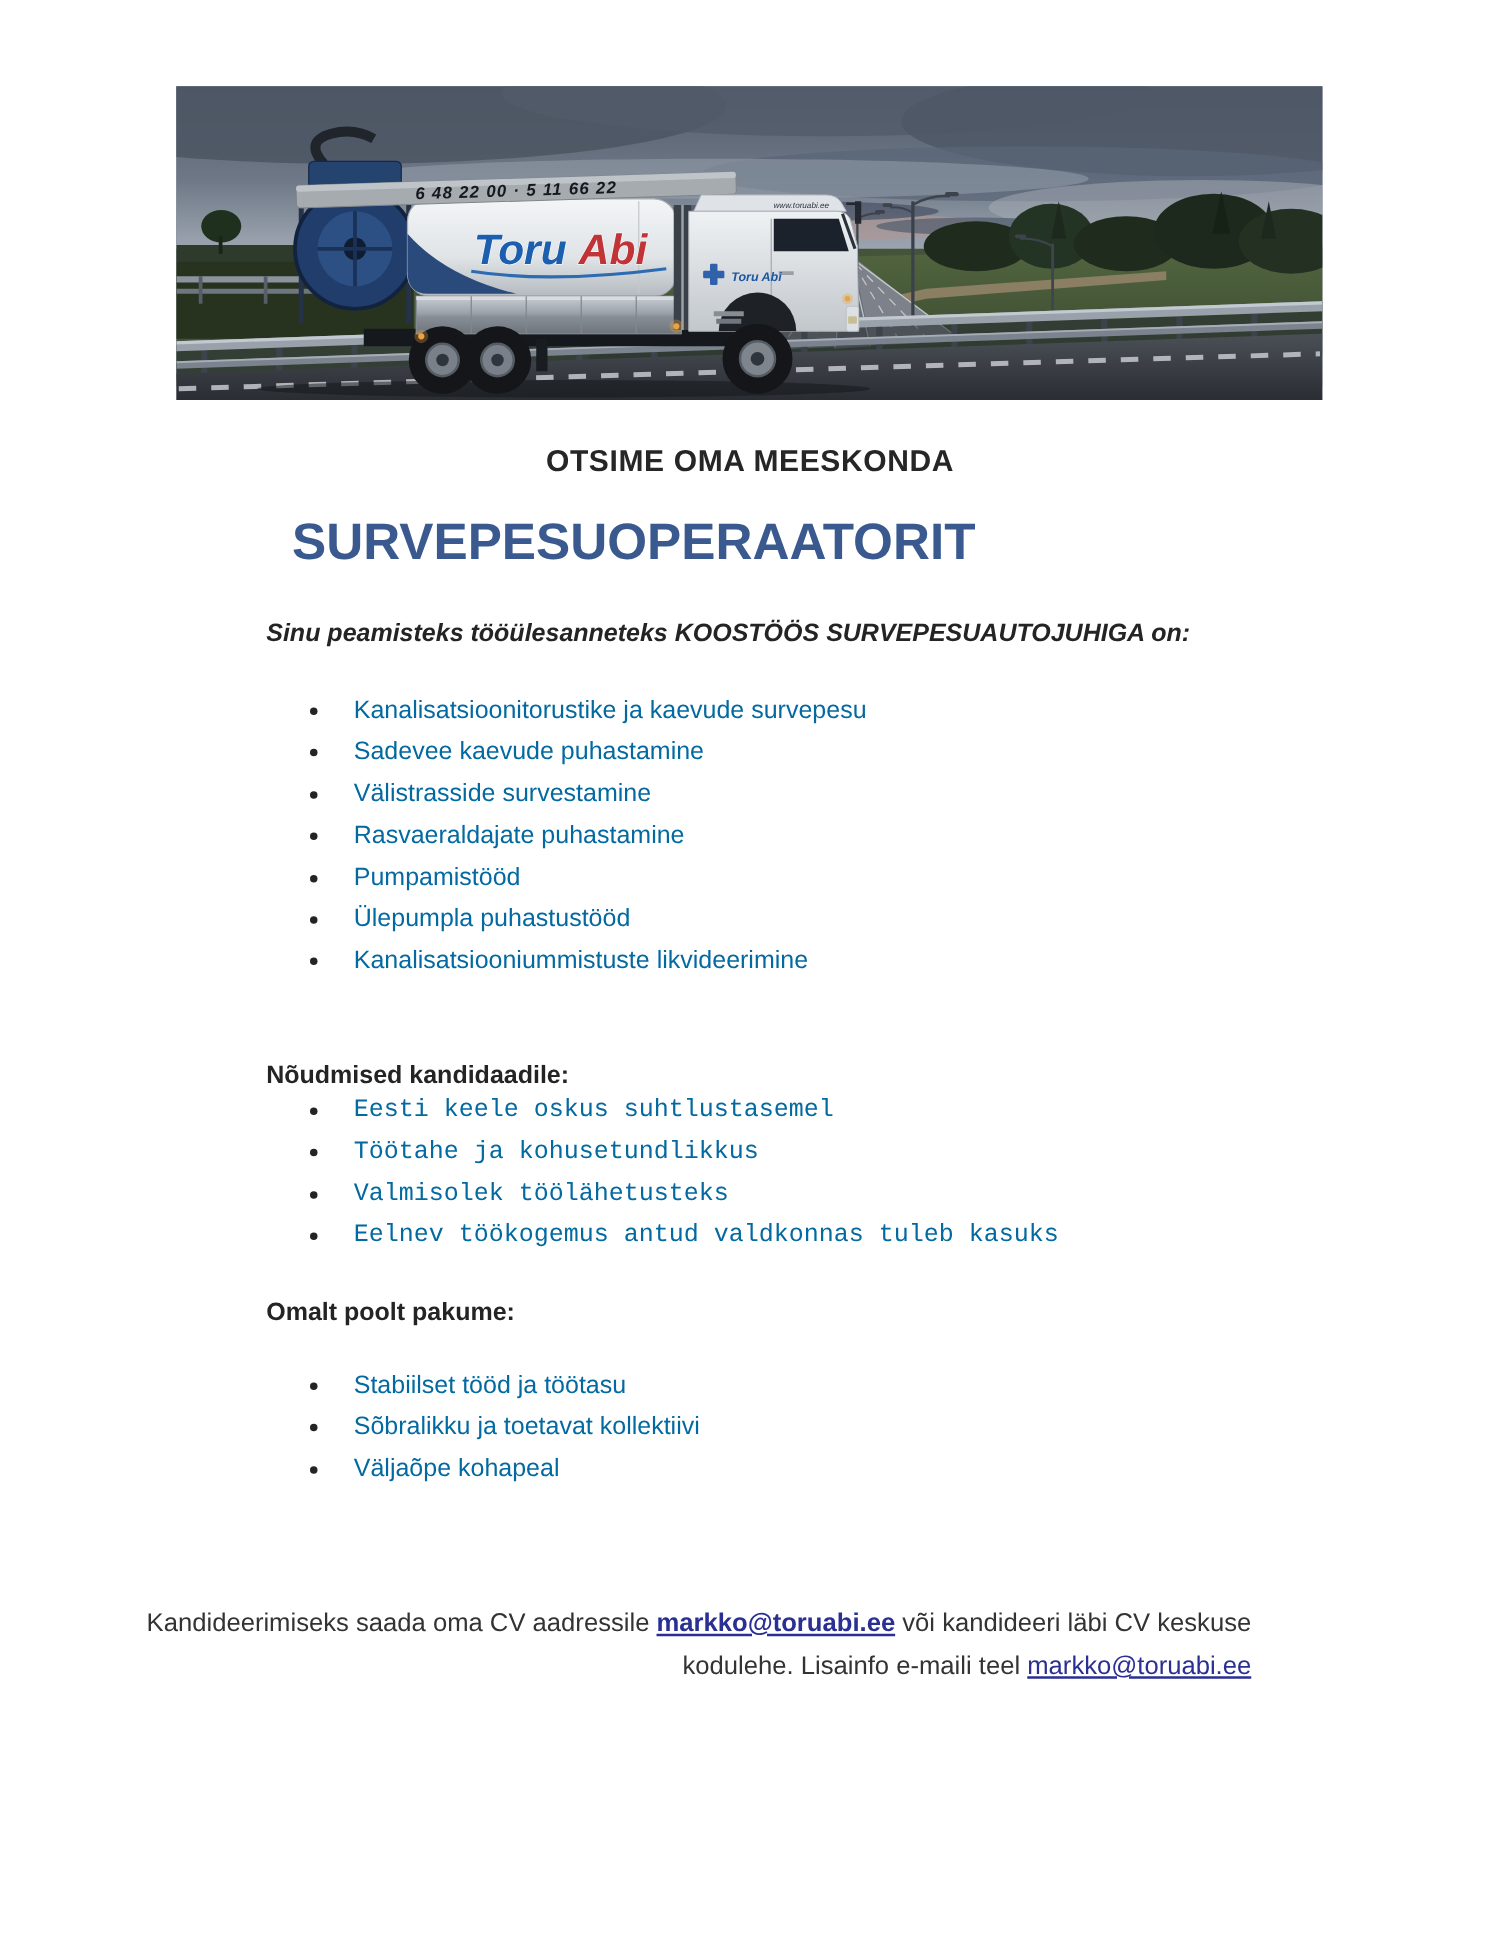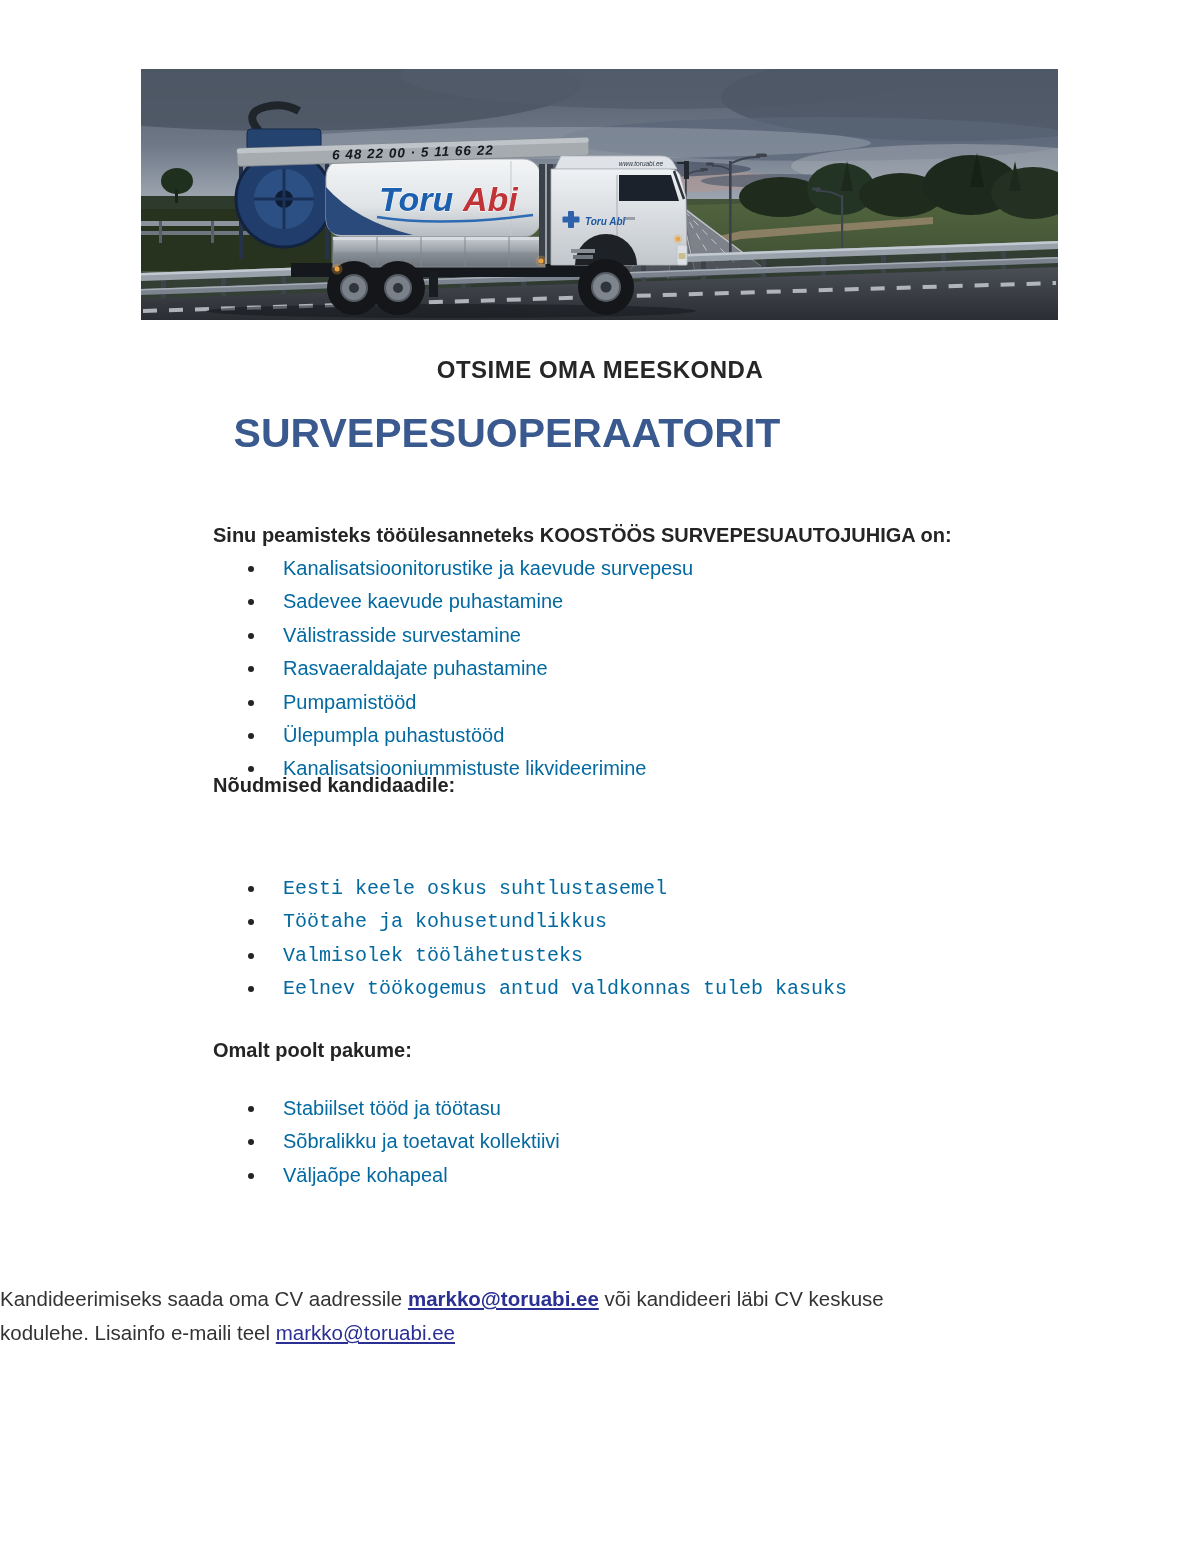--- a/index.html
+++ b/index.html
@@ -20,39 +20,39 @@
   }
   .big-title {
     position:absolute; top:410px; left:0; width:1014px; text-align:center;
     font-size:41px; font-weight:bold; letter-spacing:0px; color:var(--title-color,#3a5a8f);
     margin:0;
   }
   .sec-heading {
     position:absolute; left:213px; font-size:20px; font-weight:bold; color:#242424;
     margin:0; white-space:nowrap;
   }
-  #intro-heading        { top:524px; }
-  #requirements-heading { top:774px; }
+  #intro-heading        { top:496px;font-style:italic; }
+  #requirements-heading { top:849px; }
   #offer-heading        { top:1039px; }
   ul.bullets {
     position:absolute; left:247px; margin:0; padding:0; list-style:none;
   }
   #tasks-list        { top:552px; }
   #requirements-list { top:872px;font-family:Liberation Mono, monospace; }
   #offers-list       { top:1092px; }
   ul.bullets li {
     position:relative; padding-left:36px; line-height:33.4px;
     font-size:20px; color:#0369a1; white-space:nowrap;
   }
   ul.bullets li::before {
     content:""; position:absolute; left:1px; top:14px;
     width:6px; height:6px; border-radius:50%; background:#242424;
   }
   .footer {
-    position:absolute; top:1282px; left:0; width:1001px; text-align:left;
+    position:absolute; top:1282px; left:0; width:1001px; text-align:right;
     font-size:20.5px; line-height:34px; color:#333333;
   }
   .footer a { color:var(--link-color,#2a2f93); text-decoration:underline; cursor:pointer; }
   .footer a.bold { font-weight:bold; }
 </style>
 </head>
 <body>
 
 <div class="page">
 

